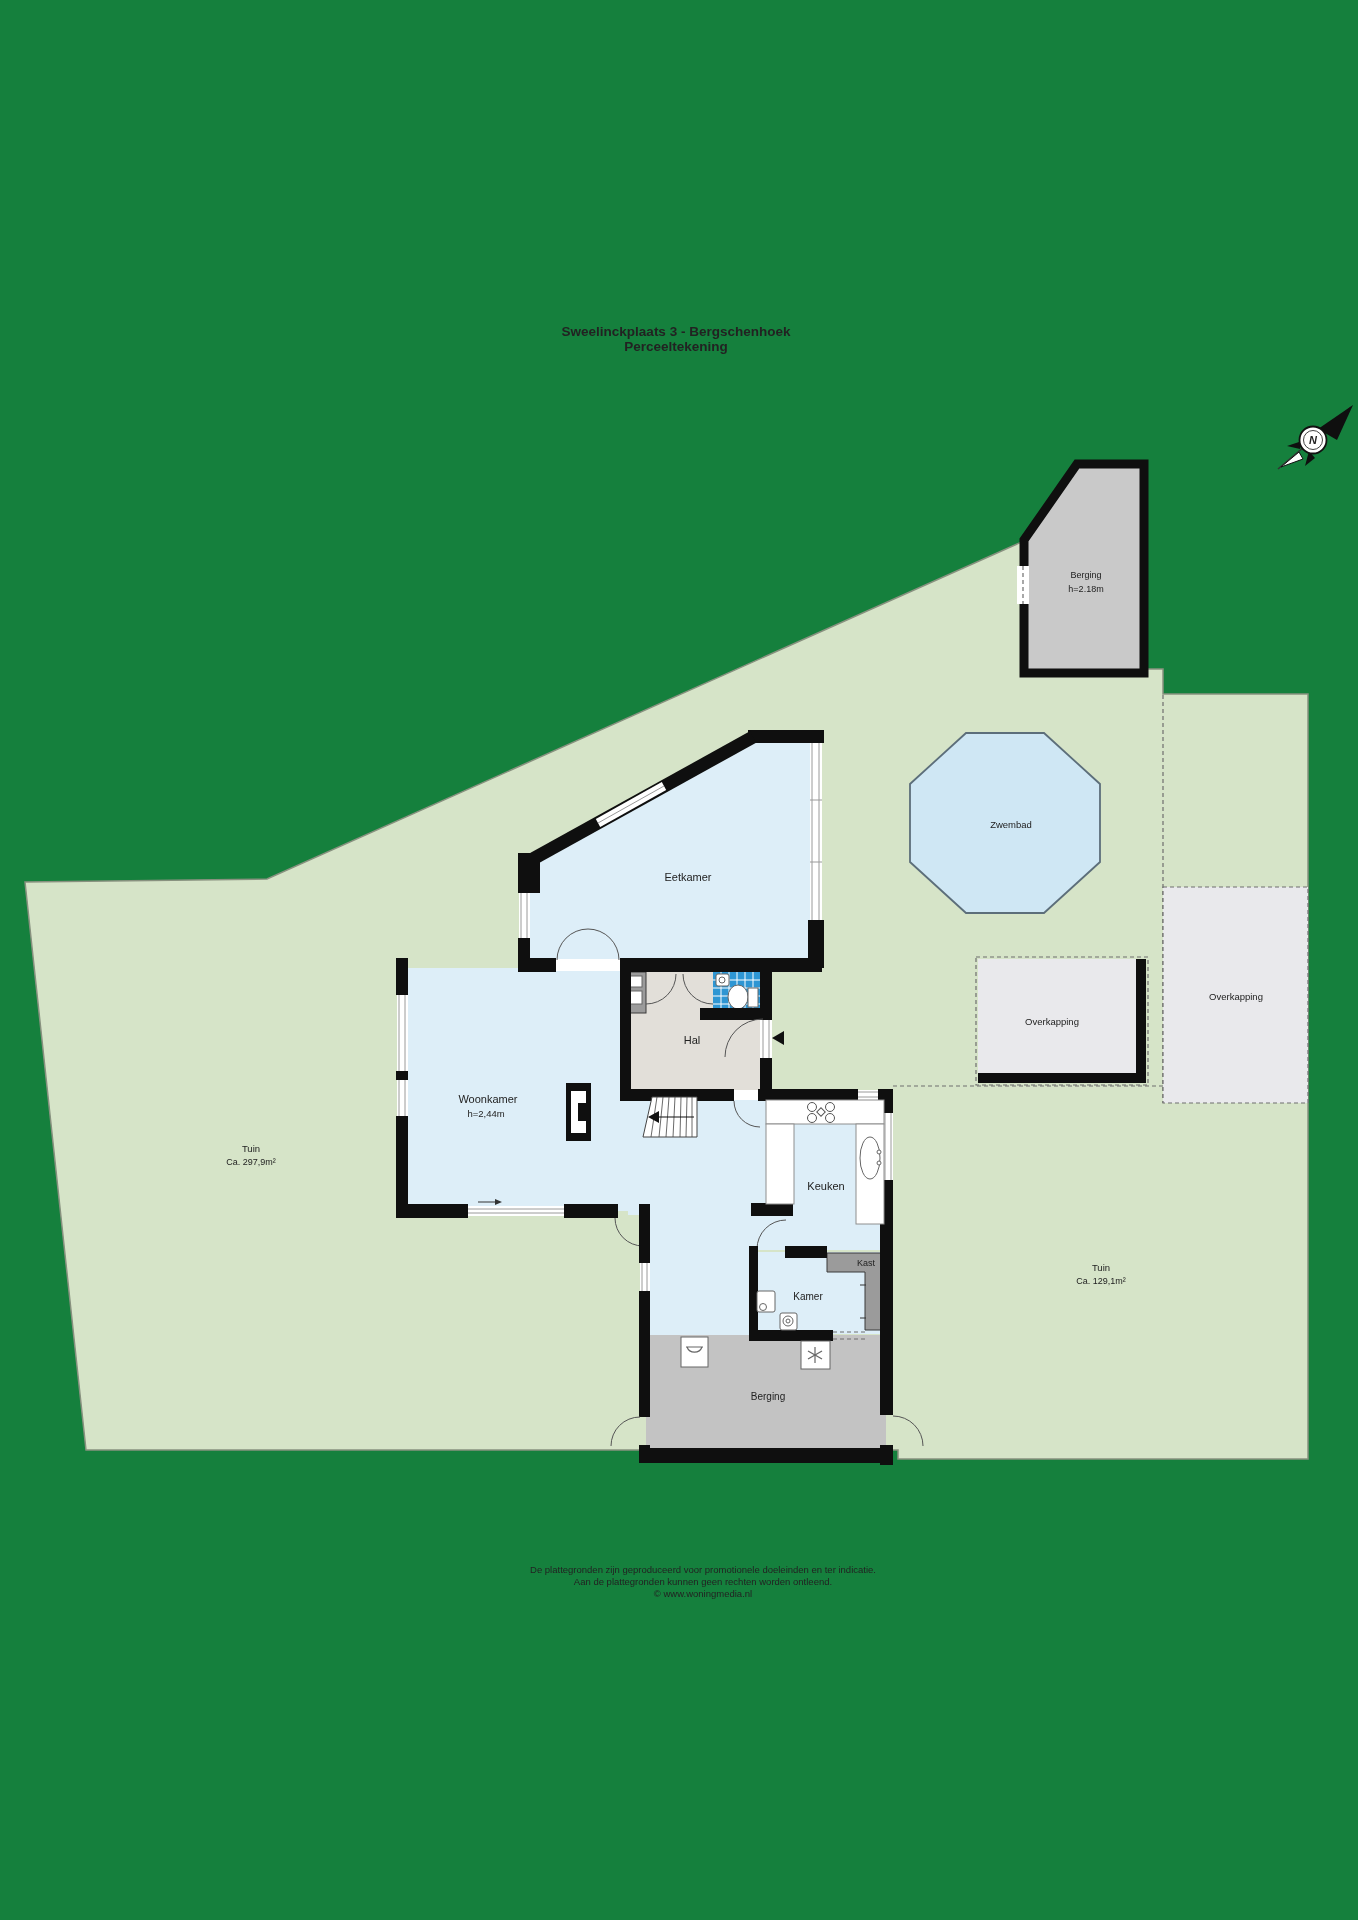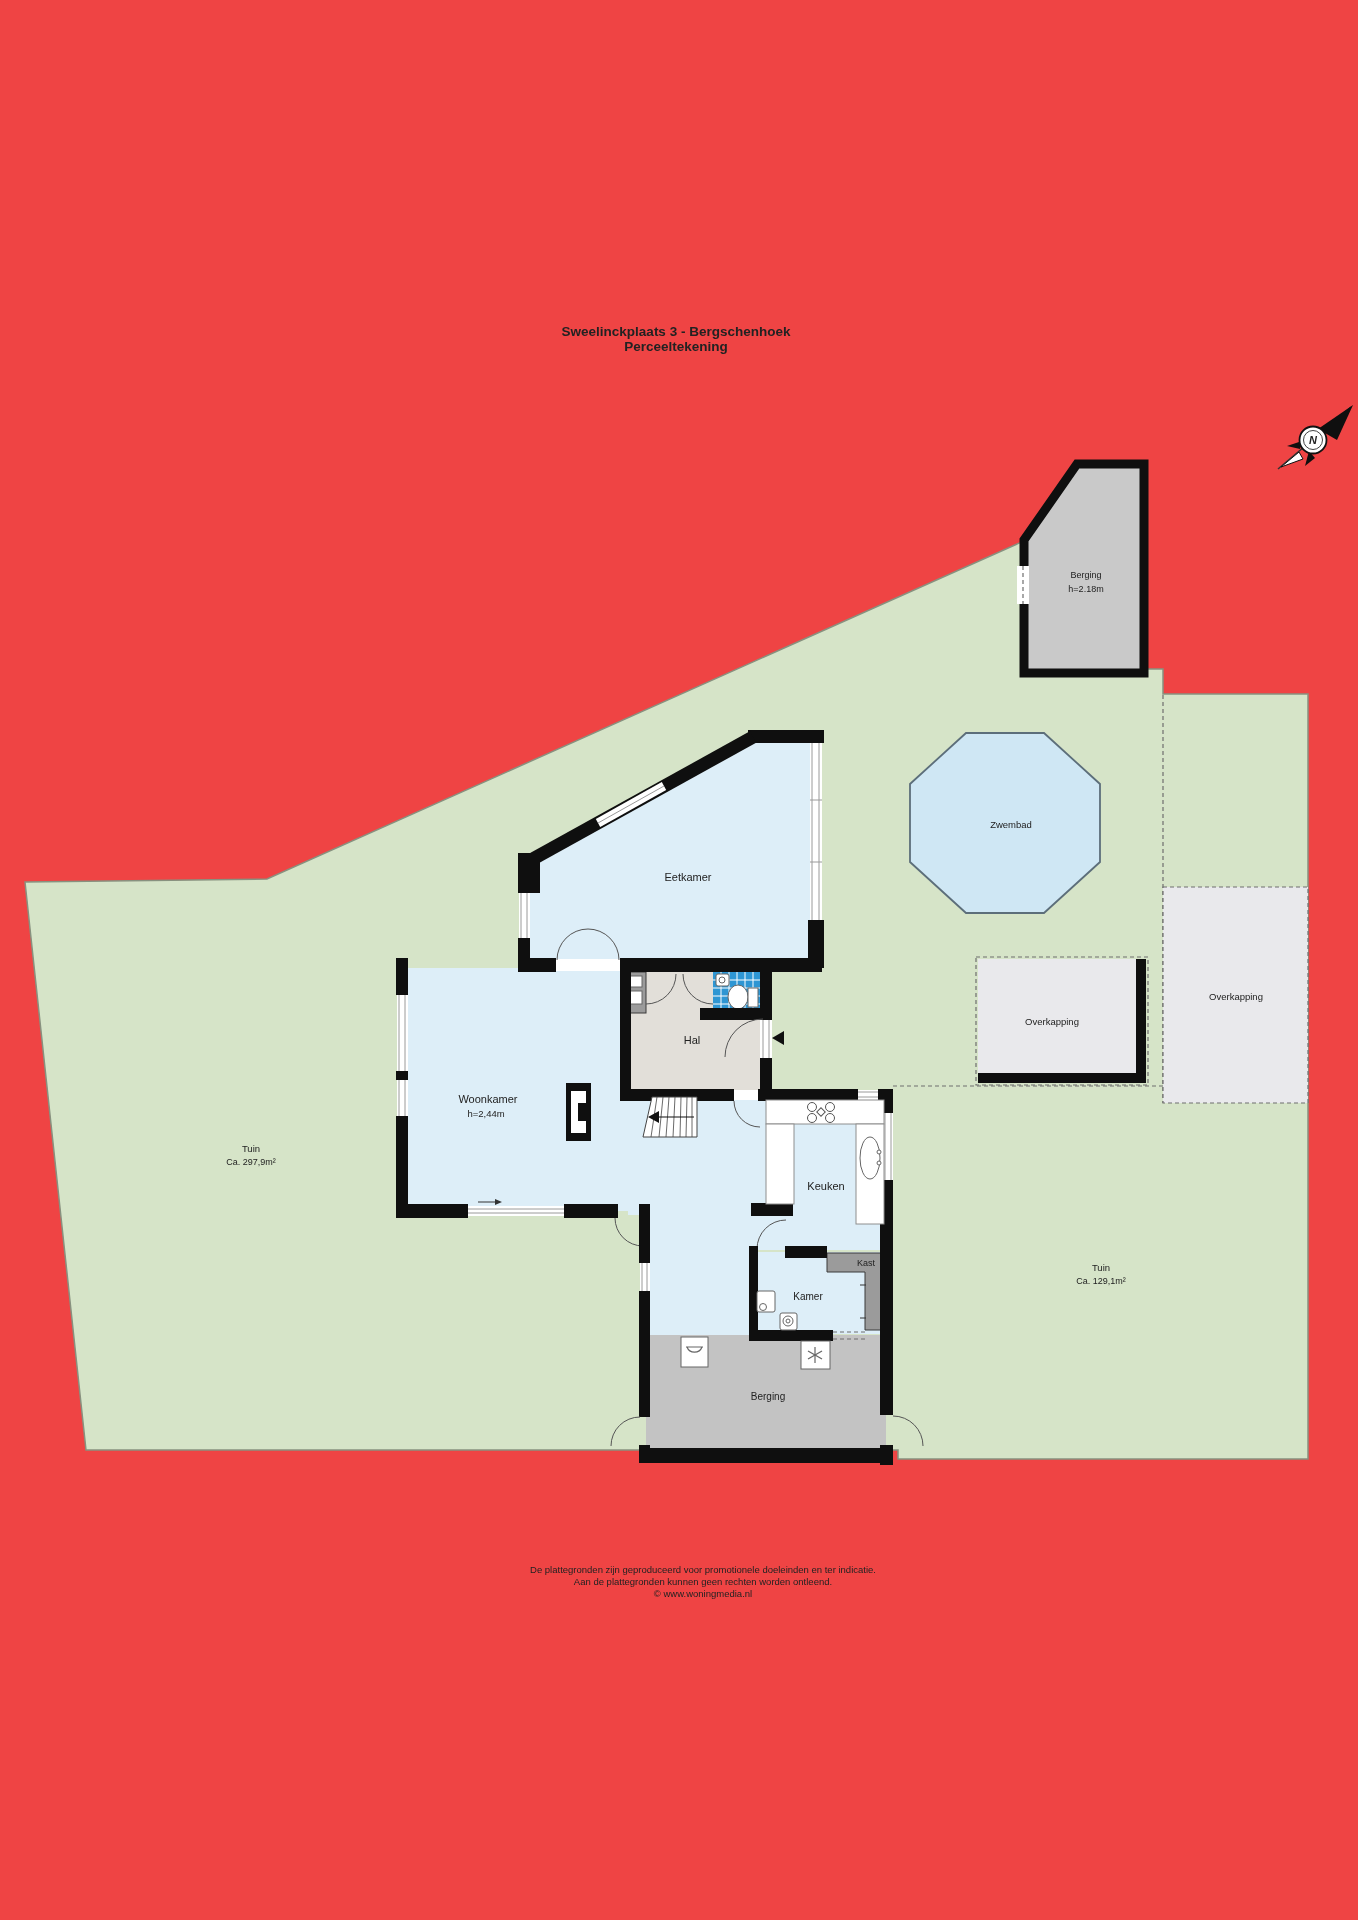--- a/index.html
+++ b/index.html
@@ -1,16 +1,16 @@
 <!DOCTYPE html>
 <html><head>
 <meta charset="utf-8">
 <style>
   html,body{margin:0;padding:0;background:#fff;}
-  .page{position:relative;width:1358px;height:1920px;background:#ef4444;overflow:hidden;
+  .page{position:relative;width:1358px;height:1920px;background:#15803d;overflow:hidden;
         font-family:"Liberation Sans", sans-serif;}
   svg{position:absolute;left:0;top:0;}
   text{fill:#222;font-family:"Liberation Sans", sans-serif;}
   .t-title{font-size:13.5px;font-weight:bold;}
   .t-room{font-size:11px;}
   .t-room-sm{font-size:10px;}
   .t-sub{font-size:9.5px;}
   .t-tiny{font-size:9px;}
   .t-footer{font-size:9.5px;}
   .t-compass{font-size:11px;font-weight:bold;font-style:italic;}

